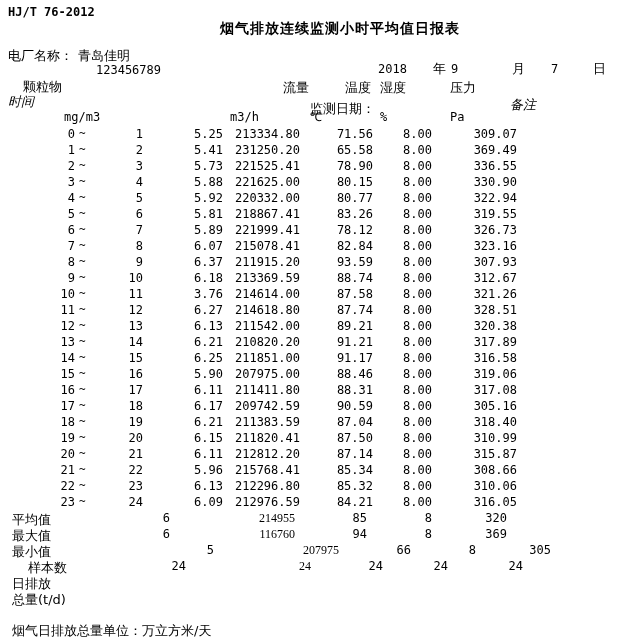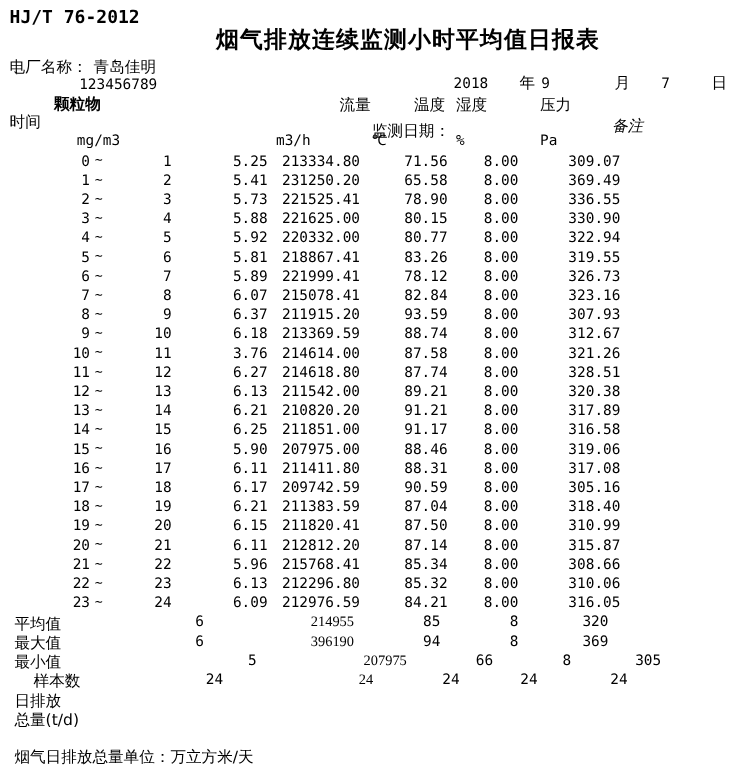--- a/index.html
+++ b/index.html
@@ -6,25 +6,25 @@
   body {
     width:620px; height:644px; background:#ffffff; color:#000000;
     position:relative; overflow:hidden;
     font-family:"DejaVu Sans", sans-serif;
   }
   .abs { position:absolute; white-space:nowrap; }
   .cjk { font-size:13px; }
   .num { font-family:"DejaVu Sans Mono", monospace; font-size:12px; }
   .standard {
     left:8px; top:5px; font-family:"DejaVu Sans Mono", monospace;
-    font-weight:bold; font-size:15px;
+    font-weight:bold; font-size:12px;
   }
   .title {
     left:60px; top:20px; width:560px; text-align:center;
-    font-weight:bold; font-size:19px; letter-spacing:1px;
+    font-weight:bold; font-size:14px; letter-spacing:1px;
   }
   .row, .srow { position:absolute; left:0; width:620px; height:16px; }
   .row span, .srow span { position:absolute; white-space:nowrap; top:0; }
   
   .c-start { right:545px; }
   .c-tilde { left:79px; top:-4px; font-size:11px; }
   .c-end   { right:477px; }
   .c-pm    { right:397px; }
   .c-flow  { right:320px; }
   .c-temp  { right:247px; }
@@ -40,36 +40,36 @@
 </style>
 </head>
 <body>
 
 <div class="abs standard">HJ/T 76-2012</div>
 <div class="abs title">烟气排放连续监测小时平均值日报表</div>
 
 <span class="abs cjk" style="left:8px; top:47px;">电厂名称：</span>
 <span class="abs cjk" style="left:78px; top:47px;">青岛佳明</span>
 <span class="abs num" style="left:10px; top:58px;">`</span>
-<span class="abs num" style="left:66px; top:63px;">123456789</span>
+<span class="abs num" style="left:96px; top:63px;">123456789</span>
 
 <span class="abs cjk" style="left:310px; top:76px;margin-top:24px;">监测日期：</span>
 <span class="abs num" style="left:378px; top:62px;">2018</span>
 <span class="abs cjk" style="left:433px; top:60px;">年</span>
 <span class="abs num" style="left:451px; top:62px;">9</span>
 <span class="abs cjk" style="left:512px; top:60px;">月</span>
 <span class="abs num" style="left:551px; top:62px;">7</span>
 <span class="abs cjk" style="left:593px; top:60px;">日</span>
 
-<span class="abs cjk" style="left:45px; top:78px;font-weight:bold;">颗粒物</span>
+<span class="abs cjk" style="left:23px; top:78px;">颗粒物</span>
 <span class="abs cjk" style="left:283px; top:79px;">流量</span>
 <span class="abs cjk" style="left:345px; top:79px;">温度</span>
 <span class="abs cjk" style="left:380px; top:79px;">湿度</span>
 <span class="abs cjk" style="left:450px; top:79px;">压力</span>
-<span class="abs cjk" style="left:8px; top:93px;">时间</span>
+<span class="abs cjk" style="left:8px; top:93px;font-style:italic;">时间</span>
 <span class="abs cjk" style="left:510px; top:96px;font-style:italic;">备注</span>
 
 <span class="abs num" style="left:64px; top:110px;">mg/m3</span>
 <span class="abs num" style="left:230px; top:110px;">m3/h</span>
 <span class="abs num" style="left:310px; top:108px;">℃</span>
 <span class="abs num" style="left:380px; top:110px;">%</span>
 <span class="abs num" style="left:450px; top:110px;">Pa</span>
 
 <div id="rows">
     <div class="row" style="top: 127px;">
@@ -319,21 +319,21 @@
     <span class="cjk s-label">平均值</span>
     <span class="num s-col1">6</span>
     <span class="num s-flow">214955</span>
     <span class="num s-temp">85</span>
     <span class="num s-hum">8</span>
     <span class="num s-press">320</span>
   </div>
     <div class="srow" style="top: 527px;">
     <span class="cjk s-label">最大值</span>
     <span class="num s-col1">6</span>
-    <span class="num s-flow">396190</span>
+    <span class="num s-flow">116760</span>
     <span class="num s-temp">94</span>
     <span class="num s-hum">8</span>
     <span class="num s-press">369</span>
   </div>
     <div class="srow" style="top: 543px; padding-left: 44px;">
     <span class="cjk s-label">最小值</span>
     <span class="num s-col1">5</span>
     <span class="num s-flow">207975</span>
     <span class="num s-temp">66</span>
     <span class="num s-hum">8</span>

